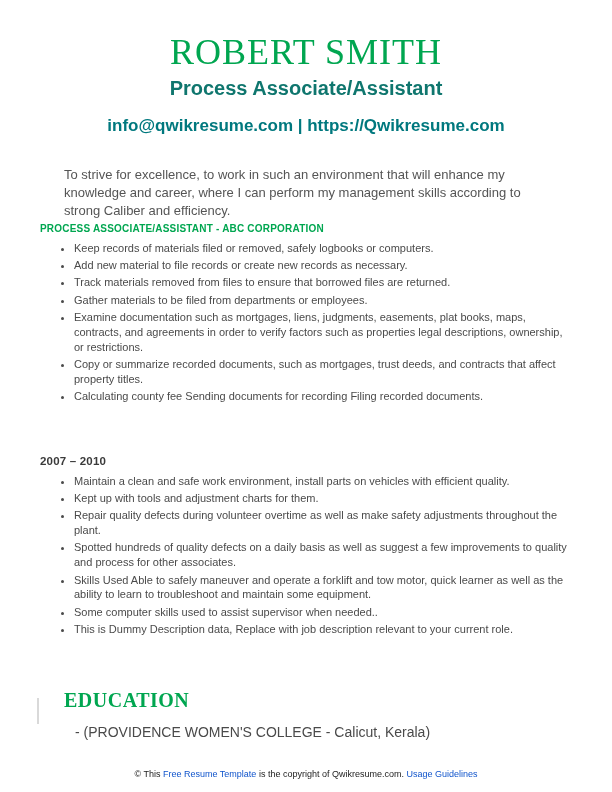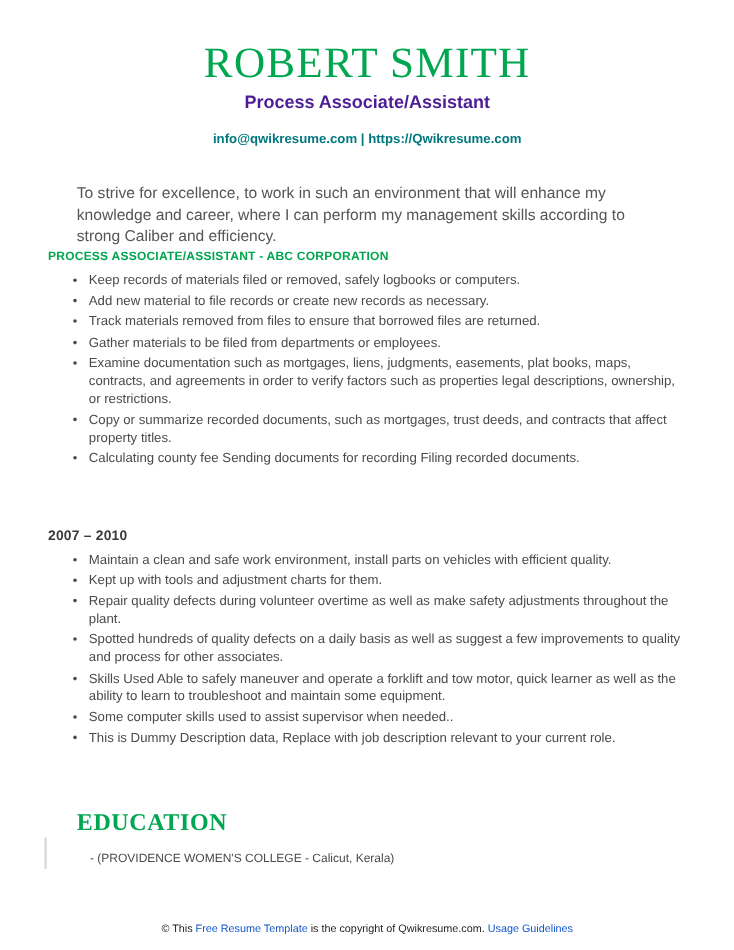--- a/index.html
+++ b/index.html
@@ -17,27 +17,27 @@
   .name {
     font-family: "Liberation Serif", serif;
     font-size: 36px;
     font-weight: 400;
     color: #00a650;
     letter-spacing: 1px;
     line-height: 1.05;
   }
   .job-title {
     margin-top: 5px;
-    font-size: 15px;
+    font-size: 20px;
     font-weight: bold;
-    color: #4c1d95;
+    color: #0f766e;
   }
   .contact {
     margin-top: 16px;
-    font-size: 11px;
+    font-size: 17px;
     font-weight: bold;
     color: #00787e;
   }
   .objective {
     margin: 30px 70px 0 64px;
     font-size: 13px;
     line-height: 1.38;
     color: #555555;
   }
   .experience-block { margin: 0 45px 0 40px; }
@@ -70,21 +70,21 @@
   .education-heading {
     margin: 52px 0 0 64px;
     font-family: "Liberation Serif", serif;
     font-size: 20px;
     font-weight: bold;
     color: #00a650;
     letter-spacing: 0.5px;
   }
   .education-item {
     margin: 12px 0 0 75px;
-    font-size: 10px;
+    font-size: 14px;
     color: #4a4a4a;
   }
   .side-mark {
     position: absolute;
     left: 37px;
     top: 698px;
     width: 2px;
     height: 26px;
     background: #c9c9c9;
     opacity: 0.7;

